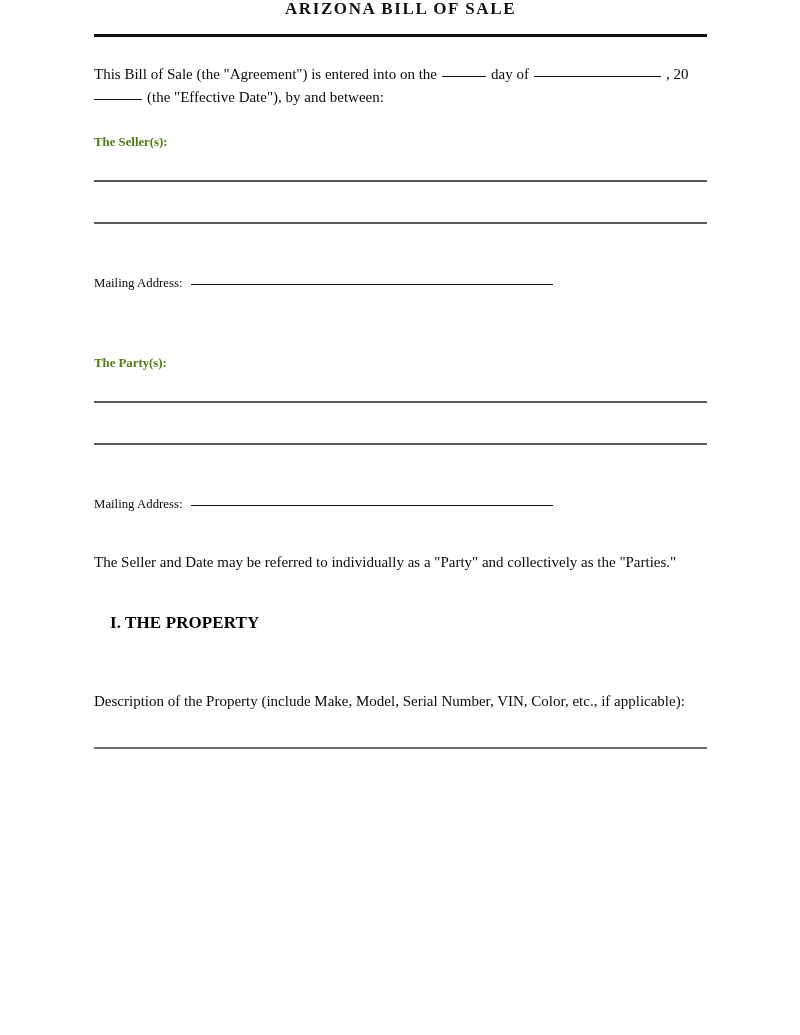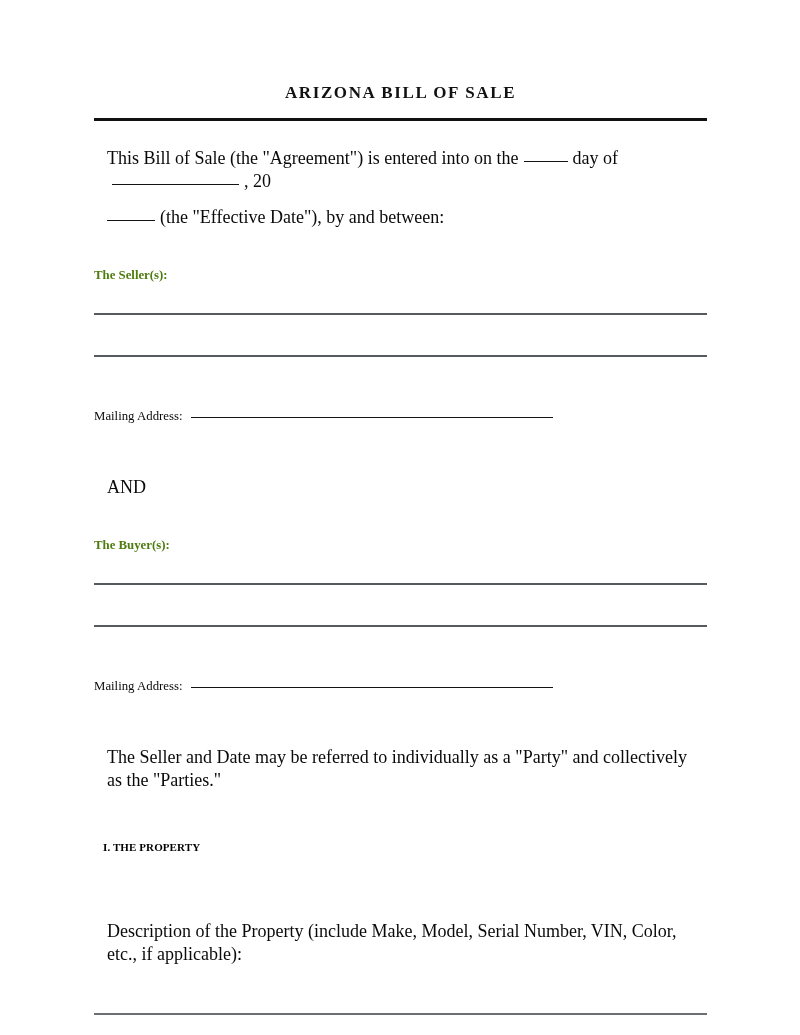--- a/index.html
+++ b/index.html
@@ -25,36 +25,35 @@
     width: 613px;
   }
 
   
   .doc-title {
     text-align: center;
     font-size: 17px;
     font-weight: bold;
     letter-spacing: 1.6px;
     margin: 0;
-    padding-top: 84px;
     line-height: 1;
     color: #111111;
   }
   .title-rule {
     margin-top: 17px;
     height: 0;
     border-top: 3px solid #111111;
     width: 613px;
   }
 
   
   .para {
-    font-size: 18px;
+    font-size: 15px;
     line-height: 23px;
-    margin: 13px;
+    margin: 0;
     color: #0a0a0a;
     text-align: left;
   }
   .para.first {
     margin-top: 26px;
   }
   .spacer-18 { height: 18px; }
   .spacer-22 { height: 22px; }
   .spacer-26 { height: 26px; }
   .spacer-34 { height: 34px; }
@@ -74,24 +73,24 @@
 
   
   .section-label {
     font-size: 12.8px;
     font-weight: bold;
     line-height: 23px;
     margin: 0;
     color: #4d7c0f;
   }
   .heading {
-    font-size: 11px;
+    font-size: 17px;
     font-weight: bold;
     line-height: 22px;
-    margin: 9px;
+    margin: 16px;
     letter-spacing: 0.1px;
     color: #000000;
   }
 
   
   .sig-rule {
     width: 613px;
     height: 0;
     border-top: 2px solid #555a5e;
   }
@@ -147,25 +146,24 @@
     <div class="sig-rule"></div>
 
     <div class="spacer-40"></div>
 
     <p class="addr-row">
       <span>Mailing Address:</span><span class="addr-rule"></span>
     </p>
 
     <div class="spacer-22"></div>
 
-    <p class="para">AND</p>
 
     <div class="spacer-22"></div>
 
-    <p class="section-label">The Buyer(s):</p>
+    <p class="section-label">The Party(s):</p>
 
     <div class="spacer-26"></div>
     <div class="sig-rule"></div>
 
     <div class="spacer-40"></div>
     <div class="sig-rule"></div>
 
     <div class="spacer-40"></div>
 
     <p class="addr-row">

